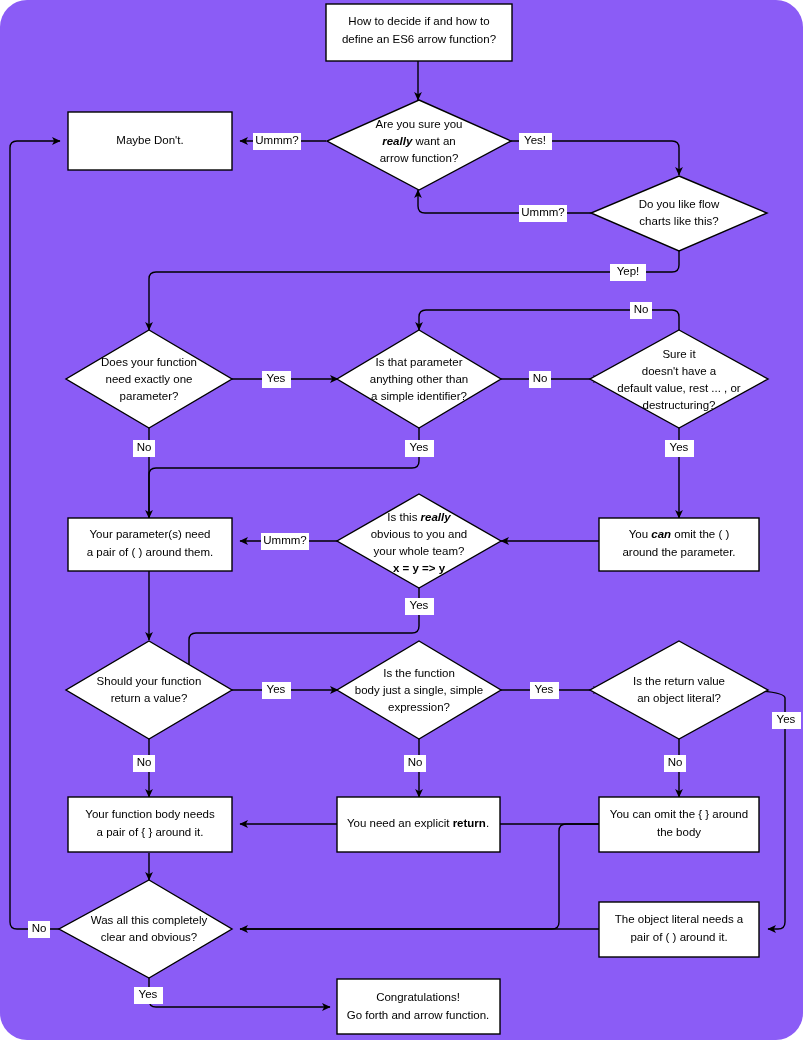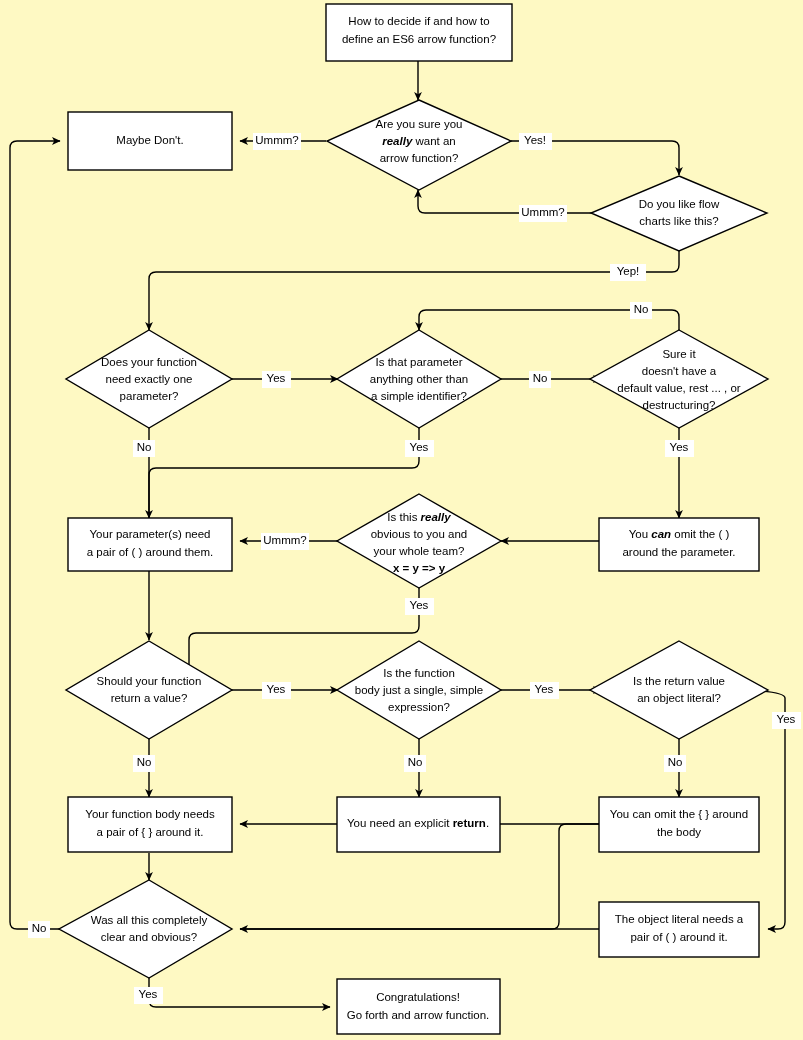--- a/index.html
+++ b/index.html
@@ -7,22 +7,23 @@
     padding: 0;
     background: #ffffff;
   }
   body {
     font-family: "Liberation Sans", sans-serif;
   }
   #flowchart-root {
     position: relative;
     width: 803px;
     height: 1040px;
-    background: #fef9c3;
+    background: #8b5cf6;
     overflow: hidden;
+    border-radius: 27px;
   }
   svg.chart-svg {
     position: absolute;
     top: 0;
     left: 0;
     width: 803px;
     height: 1040px;
   }
   .shape-stroke {
     fill: #ffffff;

